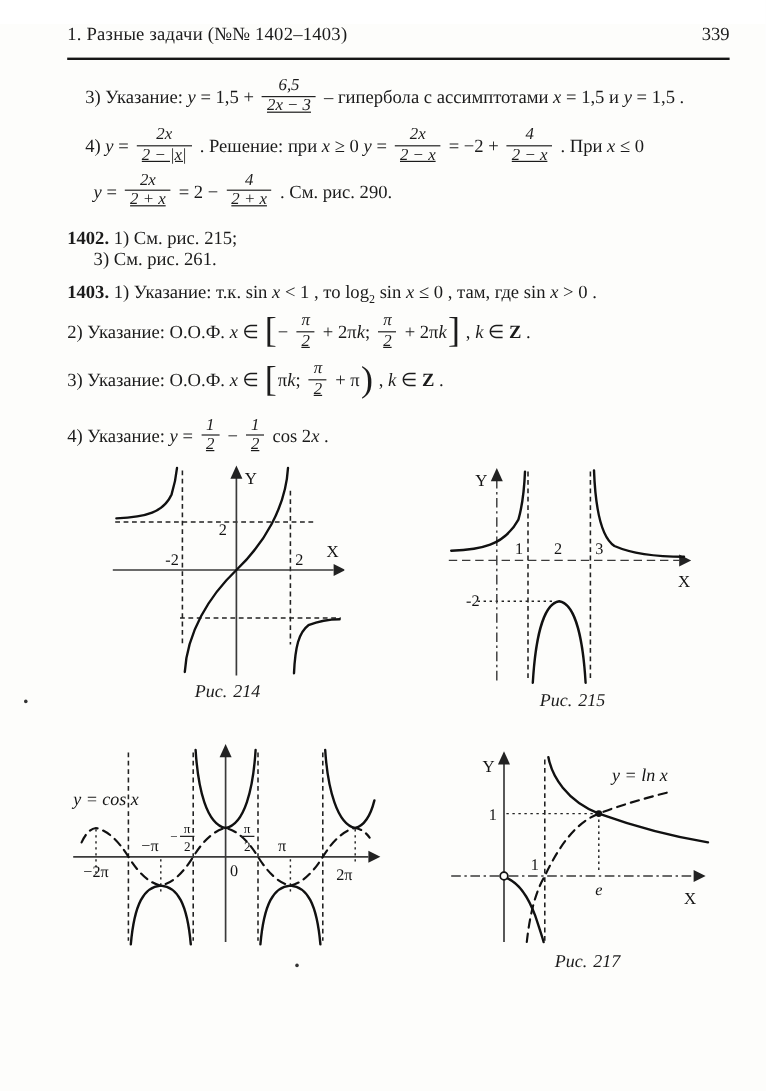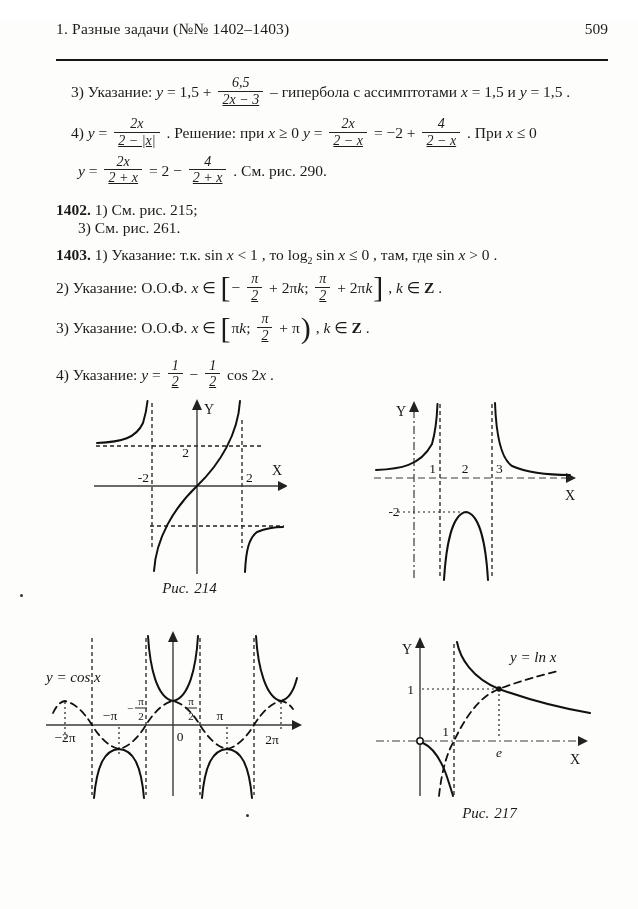--- a/index.html
+++ b/index.html
@@ -1,21 +1,21 @@
 <!DOCTYPE html>
 <html><head>
 <meta charset="utf-8">
 <style>
   html,body{margin:0;padding:0;}
   body{width:638px;height:909px;overflow:hidden;background:#ffffff;}
   .page{position:relative;width:638px;height:909px;background:#fdfdfb;
         font-family:"Liberation Serif",serif;color:#1b1b1b;font-size:15.5px;}
   
   .hdr{display:flex;justify-content:space-between;align-items:flex-end;
-       margin:20px 30px 0 56px;padding-bottom:21px;border-bottom:2.6px solid #161616;}
+       margin:20px 30px 0 56px;padding-bottom:10px;border-bottom:2.6px solid #161616;}
   .hdr .hl{letter-spacing:.2px}
   
   .text-block{margin:0 24px 0 56px;}
   .line{margin-bottom:3px;}
   .ind0{margin-left:0}
   .ind1{margin-left:15px}
   .ind2{margin-left:22px}
   .rm{font-style:normal}
   .mi{font-style:italic}
   .bf{font-weight:bold}
@@ -55,21 +55,21 @@
   .fr{font-size:11px}
   .speck{position:absolute;width:3px;height:3px;border-radius:50%;background:#333;}
 </style>
 </head>
 <body>
 
 <div class="page" data-name="scanned-book-page">
 
   <div class="hdr" data-name="page-header">
     <span class="hl" data-name="header-title">1. Разные задачи (№№ 1402–1403)</span>
-    <span class="hr" data-name="page-number">509</span>
+    <span class="hr" data-name="page-number">339</span>
   </div>
 
   <div class="text-block" data-name="text-block">
       <div class="line ind1" data-name="sol-1401-3"><span class="rm" data-name="formula-token">3) Указание:  </span><span class="mi" data-name="formula-token">y</span><span class="rm" data-name="formula-token"> = 1,5 + </span><span class="frac" data-name="formula-token">
           <span class="num mi" data-name="fraction-part">6,5</span>
           <span class="den mi" data-name="fraction-part">2x − 3</span>
         </span><span class="rm" data-name="formula-token">  – гипербола с ассимптотами  </span><span class="mi" data-name="formula-token">x</span><span class="rm" data-name="formula-token"> = 1,5  и  </span><span class="mi" data-name="formula-token">y</span><span class="rm" data-name="formula-token"> = 1,5 .</span></div>
       <div class="line ind1" data-name="sol-1401-4a"><span class="rm" data-name="formula-token">4)  </span><span class="mi" data-name="formula-token">y</span><span class="rm" data-name="formula-token"> = </span><span class="frac" data-name="formula-token">
           <span class="num mi" data-name="fraction-part">2x</span>
           <span class="den mi" data-name="fraction-part">2 − |x|</span>
@@ -150,23 +150,26 @@
         <path class="cv" d="M4,72 C28,71 48,68 60,46 C64,32 65,18 65.5,6" data-name="fig215-curve-left-branch"></path>
         <path class="cv" d="M72,182 C74,148 80,116 94,114 C108,116 114,148 116,182" data-name="fig215-curve-middle-branch"></path>
         <path class="cv" d="M123,5 C124,32 128,60 140,68 C156,75 176,77 198,77" data-name="fig215-curve-right-branch"></path>
         <text class="lbl" x="24" y="18" data-name="fig215-y-axis-label">Y</text>
         <text class="lbl" x="193" y="102" data-name="fig215-x-axis-label">X</text>
         <text class="tk" x="64" y="75" text-anchor="end" data-name="fig215-tick-x1">1</text>
         <text class="tk" x="93" y="75" text-anchor="middle" data-name="fig215-tick-x2">2</text>
         <text class="tk" x="124" y="75" text-anchor="start" data-name="fig215-tick-x3">3</text>
         <text class="tk" x="22" y="118" text-anchor="middle" data-name="fig215-tick-y-neg2">-2</text>
       </svg>
-    </figure>
-
-    <figure class="fig" style="left:40px;top:234px" data-name="figure-216">
+      <figcaption data-name="fig215-caption">
+        <span class="cap-i" data-name="fig215-caption-word">Рис.</span><span class="cap-n" data-name="fig215-caption-number">215</span>
+      </figcaption>
+    </figure>
+
+    <figure class="fig" style="left:55px;top:234px" data-name="figure-216">
       <svg width="270" height="172" viewBox="0 0 270 172" data-name="fig216-graph">
         <line class="as" x1="52" y1="8" x2="52" y2="165" data-name="fig216-asymptote-neg3pi2"></line>
         <line class="as" x1="106" y1="8" x2="106" y2="165" data-name="fig216-asymptote-negpi2"></line>
         <line class="as" x1="160" y1="8" x2="160" y2="165" data-name="fig216-asymptote-pi2"></line>
         <line class="as" x1="214" y1="8" x2="214" y2="165" data-name="fig216-asymptote-3pi2"></line>
         <line class="dt" x1="25" y1="72" x2="25" y2="110" data-name="fig216-guide-neg2pi"></line>
         <line class="dt" x1="79" y1="97" x2="79" y2="125" data-name="fig216-guide-negpi"></line>
         <line class="dt" x1="187" y1="97" x2="187" y2="125" data-name="fig216-guide-pi"></line>
         <line class="dt" x1="241" y1="72" x2="241" y2="102" data-name="fig216-guide-2pi"></line>
         <line class="ax" x1="6" y1="95" x2="252" y2="95" data-name="fig216-x-axis"></line>

